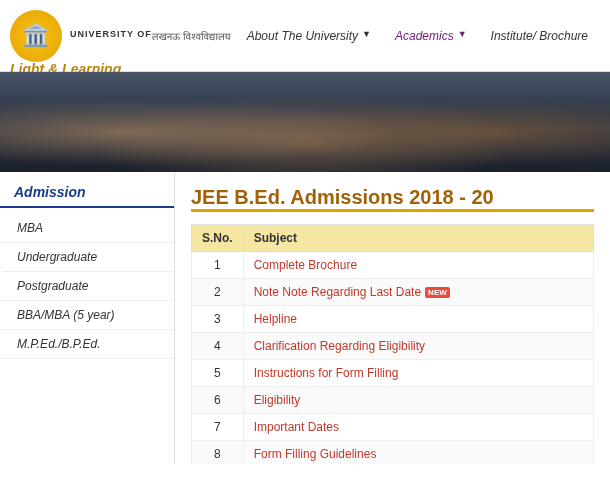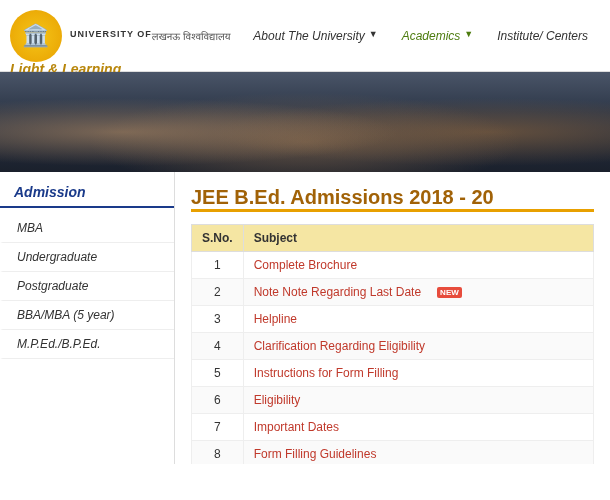--- a/index.html
+++ b/index.html
@@ -147,47 +147,47 @@
     .sno-col { width: 40px; text-align: center; }
     .link-text { color: #c0392b; cursor: pointer; text-decoration: none; }
     .new-badge {
       display: inline-block;
       background: #e74c3c;
       color: #fff;
       font-size: 8px;
       font-weight: bold;
       padding: 1px 3px;
       border-radius: 2px;
-      margin-left: 16px;
+      margin-left: 4px;
       vertical-align: middle;
     }
   </style>
 </head>
 <body>
 
 <div class="header" style="position:relative;">
   <div class="logo-area">
     <div class="logo-circle">🏛️</div>
     <div class="logo-text-block">
       <span class="univ-of">UNIVERSITY OF</span>
       <span class="hindi-text">लखनऊ विश्वविद्यालय</span>
     </div>
   </div>
 
   <div style="display:flex; margin-left:auto; gap:0;">
     <div class="nav-item" style="color:#333; font-size:12px;">
       <span>About The University</span>
       <span class="nav-chevron">▼</span>
     </div>
-    <div class="nav-item" style="color:#4d7c0f; font-size:12px;">
+    <div class="nav-item" style="color:#701a75; font-size:12px;">
       <span>Academics</span>
       <span class="nav-chevron">▼</span>
     </div>
     <div class="nav-item" style="color:#333; font-size:12px;">
-      <span>Institute/ Centers</span>
+      <span>Institute/ Brochure</span>
     </div>
   </div>
   <span class="tagline">Light &amp; Learning</span>
 </div>
 
 <div class="hero">
   <div class="hero-crowd"></div>
 </div>
 
 <div class="main-content">

